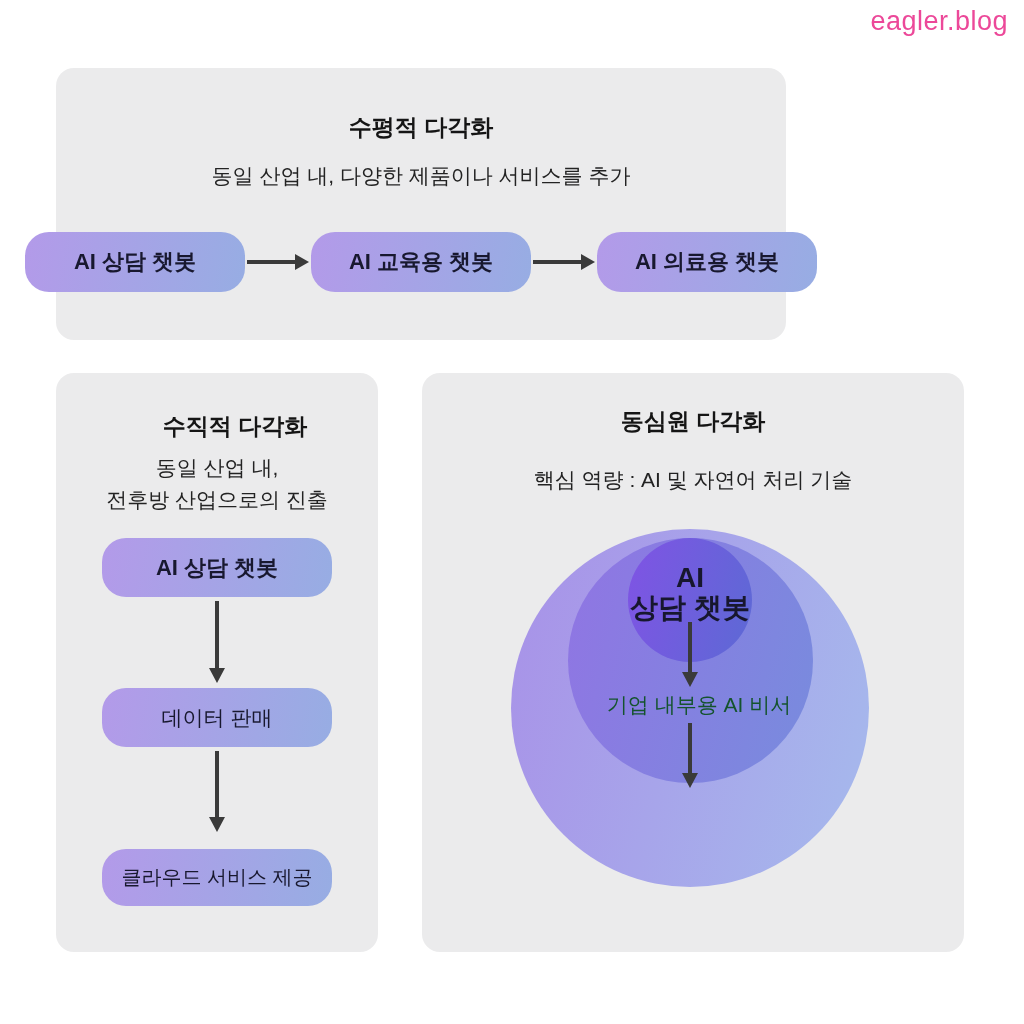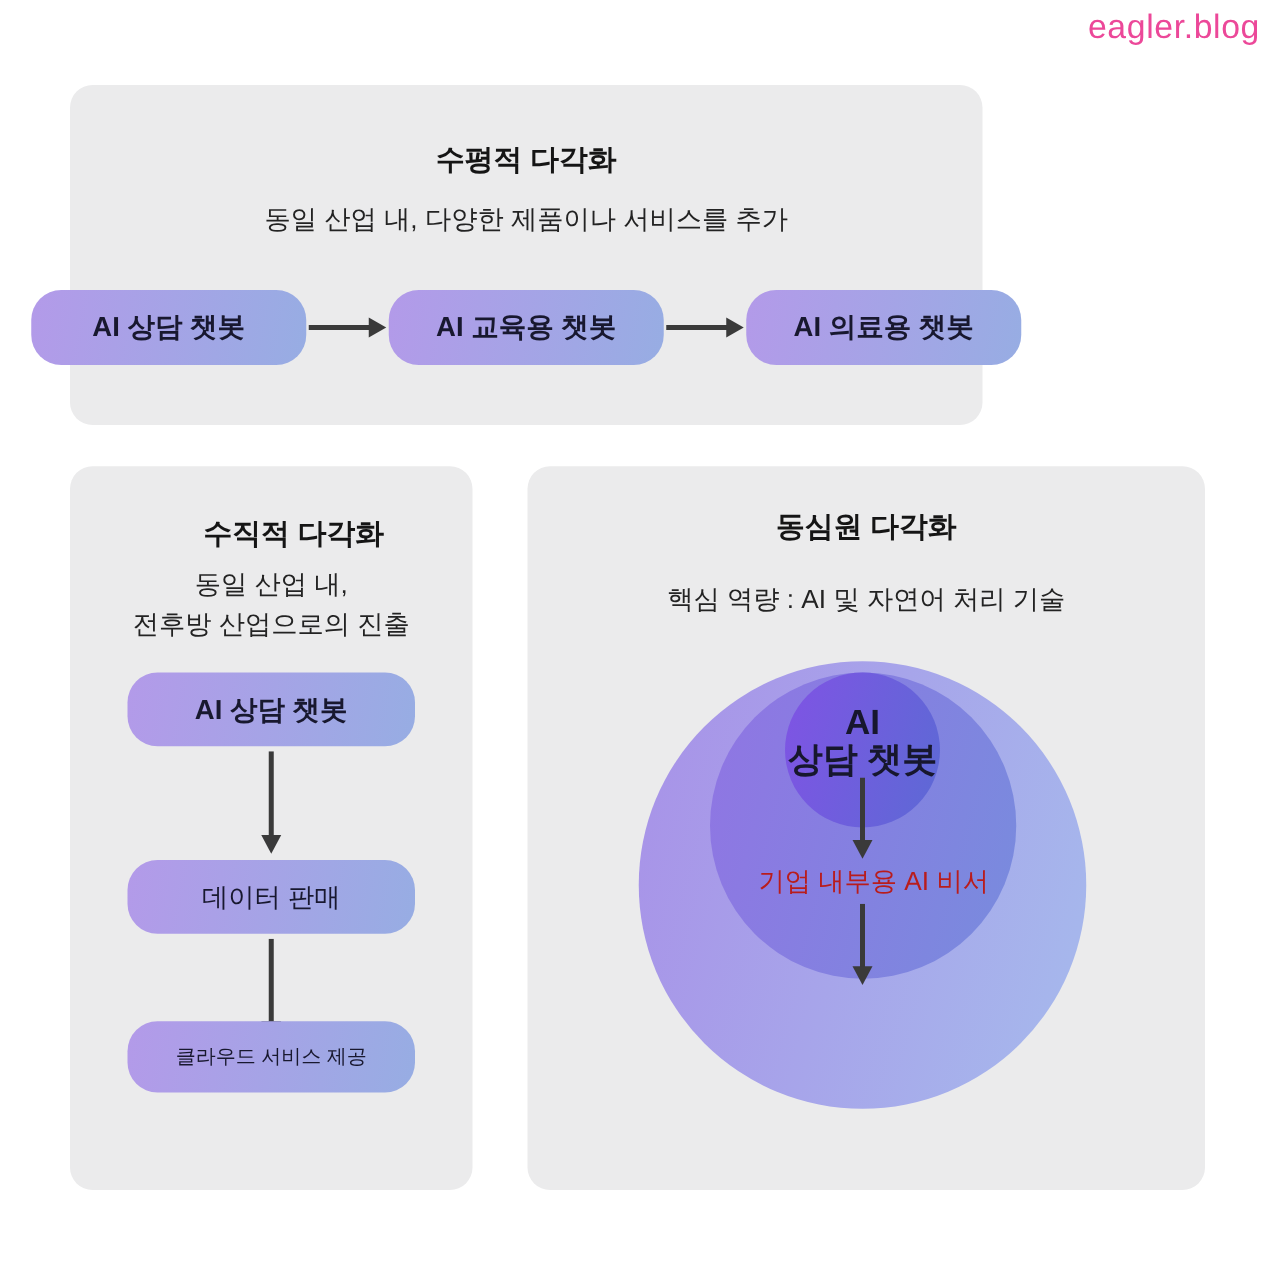--- a/index.html
+++ b/index.html
@@ -41,21 +41,21 @@
 
   .arrow-h { width:66px; height:24px; display:block; }
   .arrow-v { width:24px; display:block; }
 
   
   .panel-v .panel-title { position:absolute; left:0; width:100%; top:38px;padding-left:36px; }
   .panel-v .panel-sub { position:absolute; left:0; width:100%; top:79px; }
   .v-node { position:absolute; left:46px; width:230px; height:59px; }
   .v-node1 { top:165px; }
   .v-node2 { top:315px; font-size:21px; }
-  .v-node3 { top:444px; height:57px; font-size:16px; }
+  .v-node3 { top:476px; height:57px; font-size:20px; }
   .v-arrow { position:absolute; left:149px; }
   .v-arrow1 { top:228px; height:83px; }
   .v-arrow2 { top:378px; height:82px; }
 
   
   .panel-c .panel-title { position:absolute; left:0; width:100%; top:33px; }
   .panel-c .panel-sub { position:absolute; left:0; width:100%; top:91px; }
   .circle { position:absolute; border-radius:50%; }
   .circle-outer {
     left:89px; top:156px; width:358px; height:358px;
@@ -69,21 +69,21 @@
     left:206px; top:165px; width:124px; height:124px;
     background:linear-gradient(105deg,#7d55e3 8%,#5f68d6 92%);
   }
   .core-text {
     position:absolute; left:188px; top:190px; width:160px;
     text-align:center; font-size:28px; font-weight:bold;
     color:#17172e; line-height:30px;
   }
   .ring-label {
     position:absolute; left:0; width:100%; text-align:center;
-    font-size:21px; color:#b91c1c;padding-left:12px;
+    font-size:21px; color:#14532d;padding-left:12px;
   }
   .label-middle { top:318px; }
   .label-outer { top:432px; }
   .c-arrow { position:absolute; left:256px; }
   .c-arrow1 { top:249px; height:66px; }
   .c-arrow2 { top:350px; height:66px; }
 </style>
 </head>
 <body>
 

